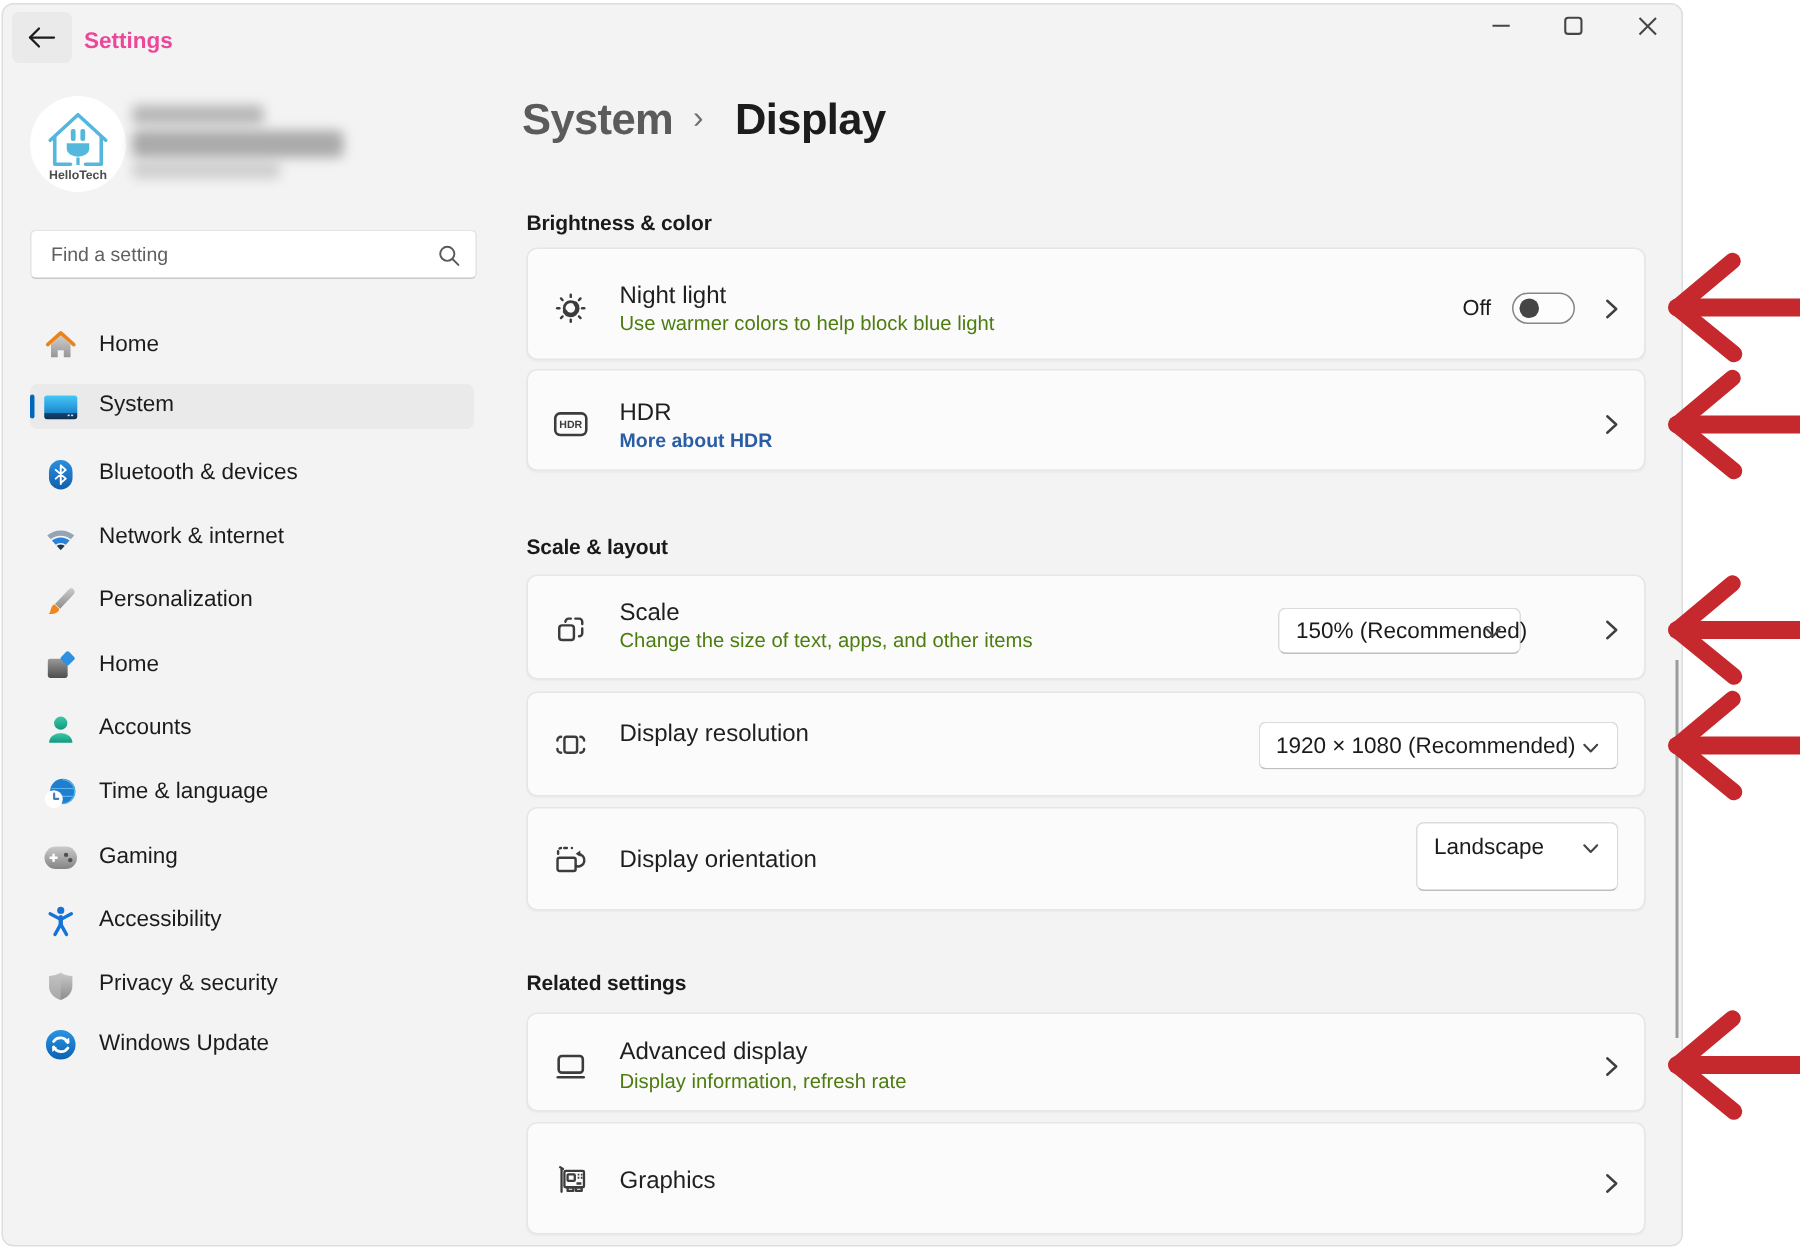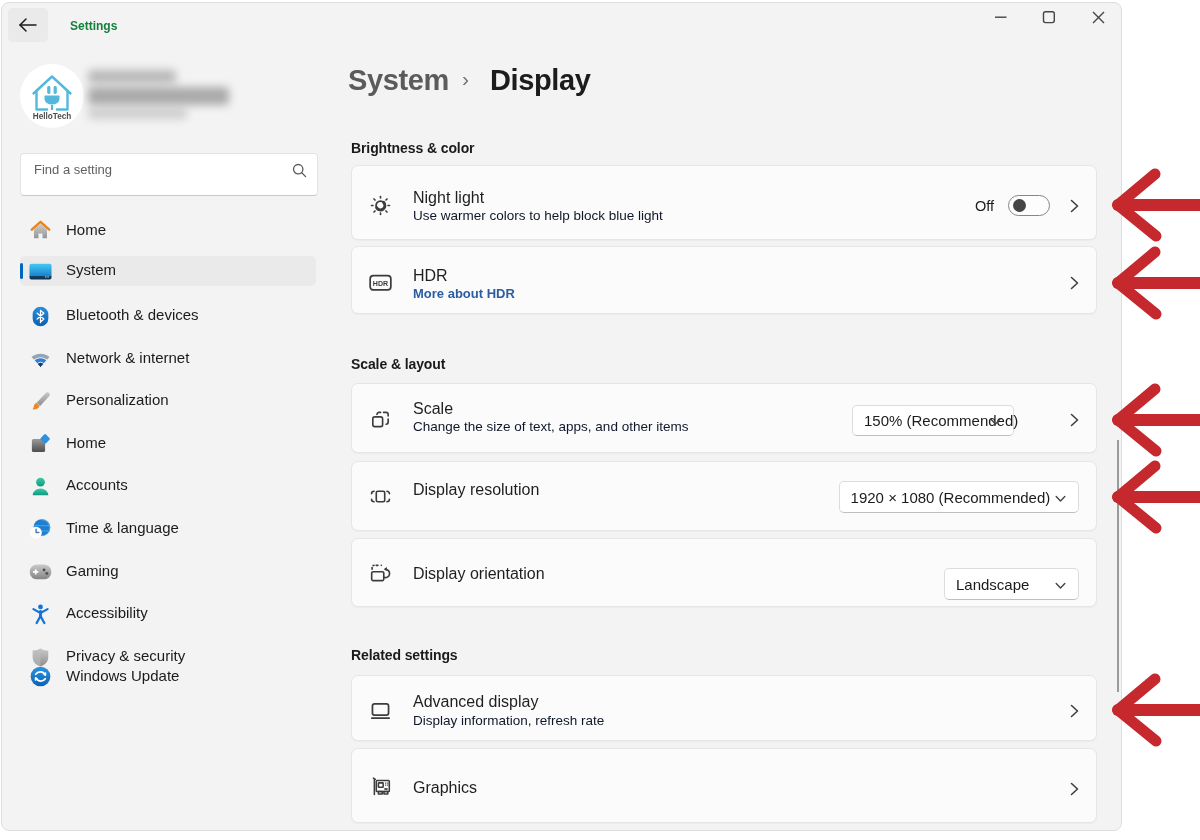--- a/index.html
+++ b/index.html
@@ -3,37 +3,37 @@
 <meta charset="utf-8">
 <style>
   * { margin:0; padding:0; box-sizing:border-box; }
   html,body { width:1200px; height:840px; background:#fff; font-family:"Liberation Sans", sans-serif; overflow:hidden; }
   .abs { position:absolute; }
   #window {
     position:absolute; left:1px; top:2px; width:1121px; height:829px;
     background:#f3f3f3; border-radius:8px; border:1px solid #dedede;
   }
   .backbtn { position:absolute; left:8px; top:8px; width:40px; height:34px; background:#eaeaea; border-radius:5px; }
-  .apptitle { position:absolute; left:56px; top:19px; font-size:12px; font-weight:700; color:#15803d;margin-left:14px; }
+  .apptitle { position:absolute; left:56px; top:19px; font-size:15px; font-weight:700; color:#ec4899; }
   .winctl { position:absolute; top:0; }
   .avatar { position:absolute; left:20px; top:64px; width:64px; height:64px; background:#fff; border-radius:50%; overflow:hidden; }
   .blurbar { position:absolute; border-radius:4px; filter:blur(4px); }
-  .search { position:absolute; left:20px; top:153px; width:298px; height:43px; background:#fff; border:1px solid #e3e3e3; border-bottom:1px solid #c8c8c8; border-radius:4px;padding-left:16px; }
+  .search { position:absolute; left:20px; top:153px; width:298px; height:33px; background:#fff; border:1px solid #e3e3e3; border-bottom:1px solid #c8c8c8; border-radius:4px;padding-left:16px; }
   .search .ph { position:absolute; left:13px; top:8px; font-size:13px; color:#606060; }
   .nav { position:absolute; left:20px; top:215px; width:298px; }
   .navitem { position:absolute; left:0; width:298px; height:30px; }
   .navitem .ic { position:absolute; left:9px; top:4px; width:23px; height:23px; }
   .navitem .lb { position:absolute; left:46px; top:5.5px; font-size:15px; color:#1b1b1b; }
   .navsel { position:absolute; left:0px; width:296px; height:30px; background:#eaeaea; border-radius:5px; }
   .accent { position:absolute; left:0px; width:3px; height:16px; background:#0067c0; border-radius:2px; }
   .sechead { position:absolute; font-size:14px; letter-spacing:-0.1px; font-weight:700; color:#1a1a1a; }
   .card { position:absolute; left:351px; width:746px; background:#fbfbfb; border:1px solid #e6e6e6; border-radius:7px; box-shadow:0 1px 1px rgba(0,0,0,0.03); }
   .cicon { position:absolute; left:17px; }
   .ctitle { position:absolute; left:61px; font-size:16px; color:#1f1f1f; }
-  .csub { position:absolute; left:61px; font-size:13.5px; color:#0f172a; }
+  .csub { position:absolute; left:61px; font-size:13.5px; color:#4d7c0f; }
   .chev { position:absolute; right:16px; }
   .combo { position:absolute; background:#fff; border:1px solid #dcdcdc; border-bottom-color:#bfbfbf; border-radius:5px; }
   .combo .t { position:absolute; left:11px; font-size:15px; color:#1b1b1b; white-space:nowrap; }
   .arrow { position:absolute; left:1110px; width:94px; height:76px; }
   .scrollbar { position:absolute; left:1117px; top:440px; width:2px; height:252px; background:#9b9b9b; }
 </style>
 </head>
 <body>
 <div id="window"></div>
 <div class="scrollbar"></div>
@@ -204,21 +204,21 @@
       </svg>
  <span class="lb">Accessibility</span>
 </div>
 <div class="navitem" style="top:426.5px;">
  <svg class="ic" viewBox="0 0 24 24">
         <path d="M12 2.6 C14.9 4.2 17.6 4.8 20.1 4.8 V11.6 C20.1 16.7 16.8 19.9 12 21.5 C7.2 19.9 3.9 16.7 3.9 11.6 V4.8 C6.4 4.8 9.1 4.2 12 2.6 Z" fill="url(#g_gray)"></path>
         <path d="M12 2.6 C9.1 4.2 6.4 4.8 3.9 4.8 V11.6 C3.9 16.7 7.2 19.9 12 21.5 Z" fill="#bdbdbd" opacity="0.55"></path>
       </svg>
  <span class="lb">Privacy &amp; security</span>
 </div>
-<div class="navitem" style="top:446px;">
+<div class="navitem" style="top:466px;">
  <svg class="ic" viewBox="0 0 24 24">
         <circle cx="12" cy="12" r="10.3" fill="url(#g_upd)"></circle>
         <g stroke="#fff" stroke-width="1.9" fill="none" stroke-linecap="round">
           <path d="M7 9.7 a5.7 5.7 0 0 1 9.9 0.8"></path>
           <path d="M17 14.3 a5.7 5.7 0 0 1 -9.9 -0.8"></path>
         </g>
         <path d="M17.8 7 l0.3 3.8 -3.6 -0.8 z" fill="#fff"></path>
         <path d="M6.2 17 l-0.3 -3.8 3.6 0.8 z" fill="#fff"></path>
       </svg>
  <span class="lb">Windows Update</span>
@@ -317,21 +317,21 @@
   <g fill="none" stroke="#3c3c3c" stroke-width="1.7" stroke-linecap="round">
    <path d="M3.2 7.5 v-2 a2 2 0 0 1 2 -2" stroke-dasharray="1.8 2.2"></path>
    <path d="M7.5 3.5 h3.5" stroke-dasharray="1.8 2.2"></path>
    <path d="M12.8 3.5 h0.01"></path>
    <rect x="2.8" y="10.2" width="12.6" height="9.3" rx="1.4"></rect>
    <path d="M17.2 7.7 a4.3 4.3 0 1 1 -1.6 8.3"></path>
    <path d="M18.6 5.2 l-3.2 2.3 3.4 2 z" fill="#3c3c3c" stroke="none"></path>
   </g>
  </svg>
  <div class="ctitle" style="top:26.2px;">Display orientation</div>
- <div class="combo" style="left:592px; top:29px; width:135px; height:32px;">
+ <div class="combo" style="left:592px; top:9px; width:135px; height:46px;">
    <span class="t" style="top:7px;">Landscape</span>
    <svg style="position:absolute; right:12px; top:13px;" width="11" height="8" viewBox="0 0 11 8">
         <path d="M1.2 1.5 5.5 6 9.8 1.5" fill="none" stroke="#444" stroke-width="1.4" stroke-linecap="round" stroke-linejoin="round"></path>
       </svg>
  </div>
 </div>
 
 <div class="sechead" style="left:351px; top:646.7px;">Related settings</div>
 
 <div class="card" style="top:674.6px; height:66px;">

